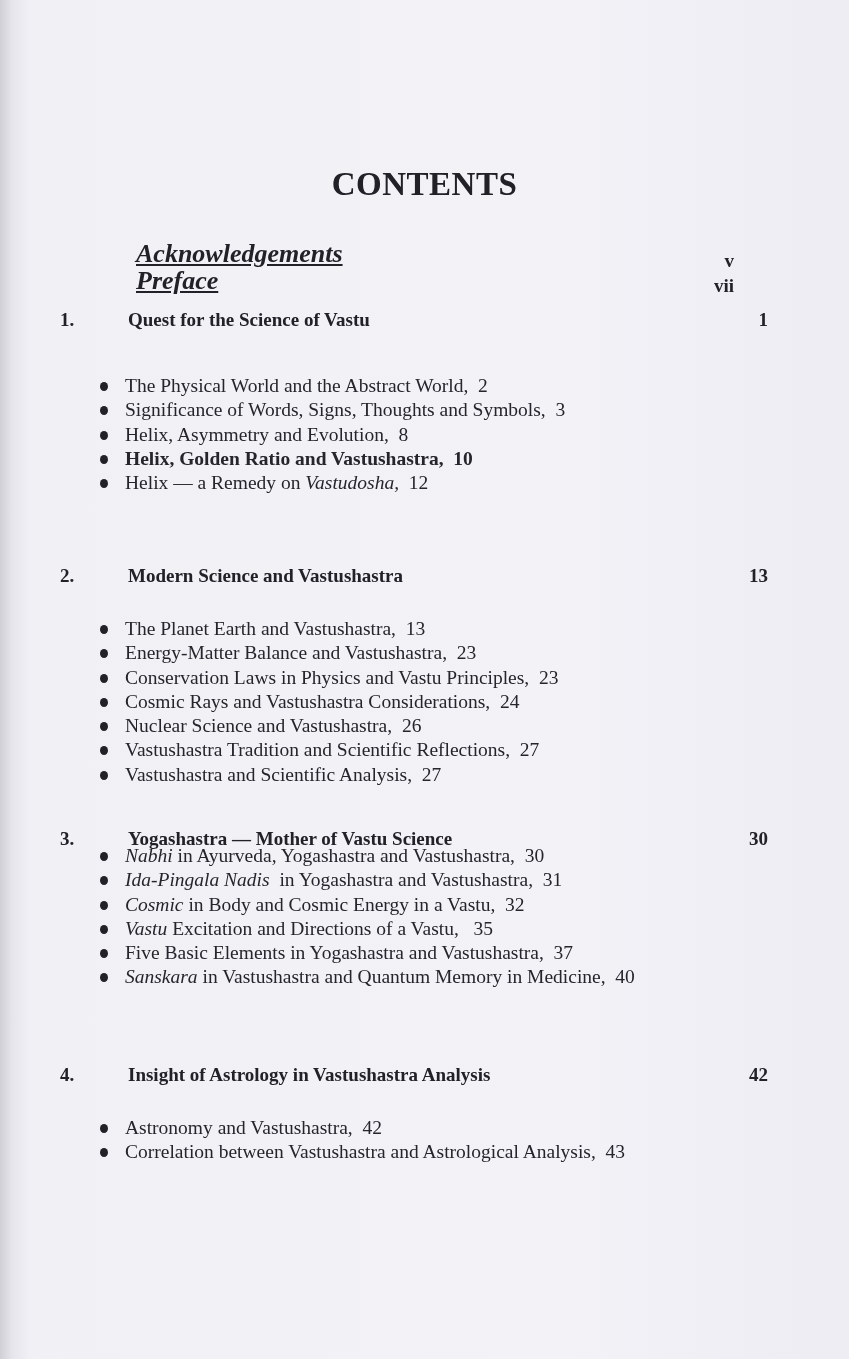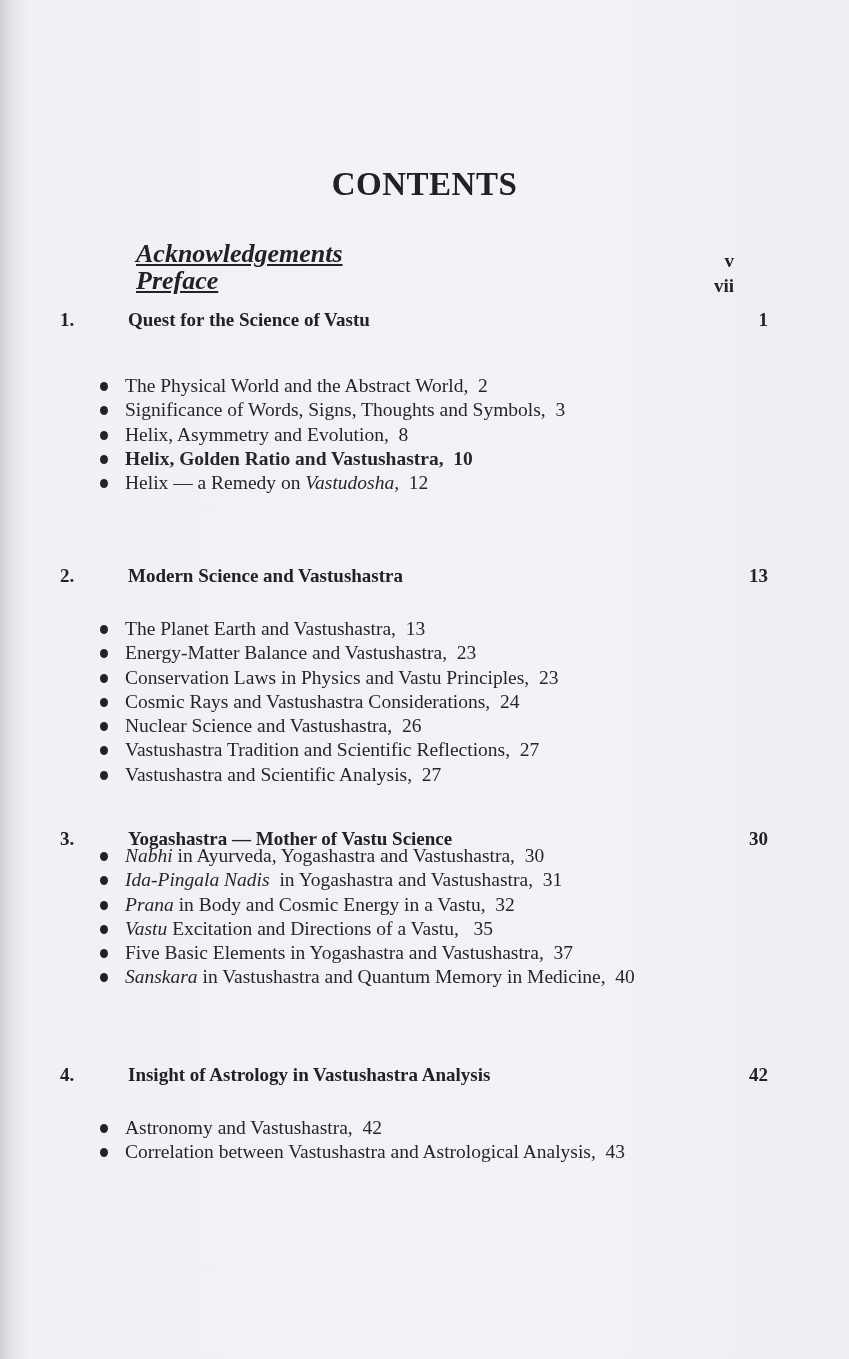--- a/index.html
+++ b/index.html
@@ -83,21 +83,21 @@
     </ul>
 
   <div class="chapter" style="top:828px;">
     <span class="num">3.</span>
     <span class="ctitle">Yogashastra — Mother of Vastu Science</span>
     <span class="cpage">30</span>
   </div>
   <ul class="topics" style="top:844px;">
       <li><span class="bullet"></span><span class="it">Nabhi</span><span style="white-space: pre;"> in Ayurveda, Yogashastra and Vastushastra,  30</span></li>
       <li><span class="bullet"></span><span class="it">Ida-Pingala Nadis</span><span style="white-space: pre;">  in Yogashastra and Vastushastra,  31</span></li>
-      <li><span class="bullet"></span><span class="it">Prana</span><span style="white-space: pre;"> in Body and Cosmic Energy in a Vastu,  32</span></li>
+      <li><span class="bullet"></span><span class="it">Cosmic</span><span style="white-space: pre;"> in Body and Cosmic Energy in a Vastu,  32</span></li>
       <li><span class="bullet"></span><span class="it">Vastu</span><span style="white-space: pre;"> Excitation and Directions of a Vastu,   35</span></li>
       <li><span class="bullet"></span><span style="white-space: pre;">Five Basic Elements in Yogashastra and Vastushastra,  37</span></li>
       <li><span class="bullet"></span><span class="it">Sanskara</span><span style="white-space: pre;"> in Vastushastra and Quantum Memory in Medicine,  40</span></li>
     </ul>
 
   <div class="chapter" style="top:1064px;">
     <span class="num">4.</span>
     <span class="ctitle">Insight of Astrology in Vastushastra Analysis</span>
     <span class="cpage">42</span>
   </div>

